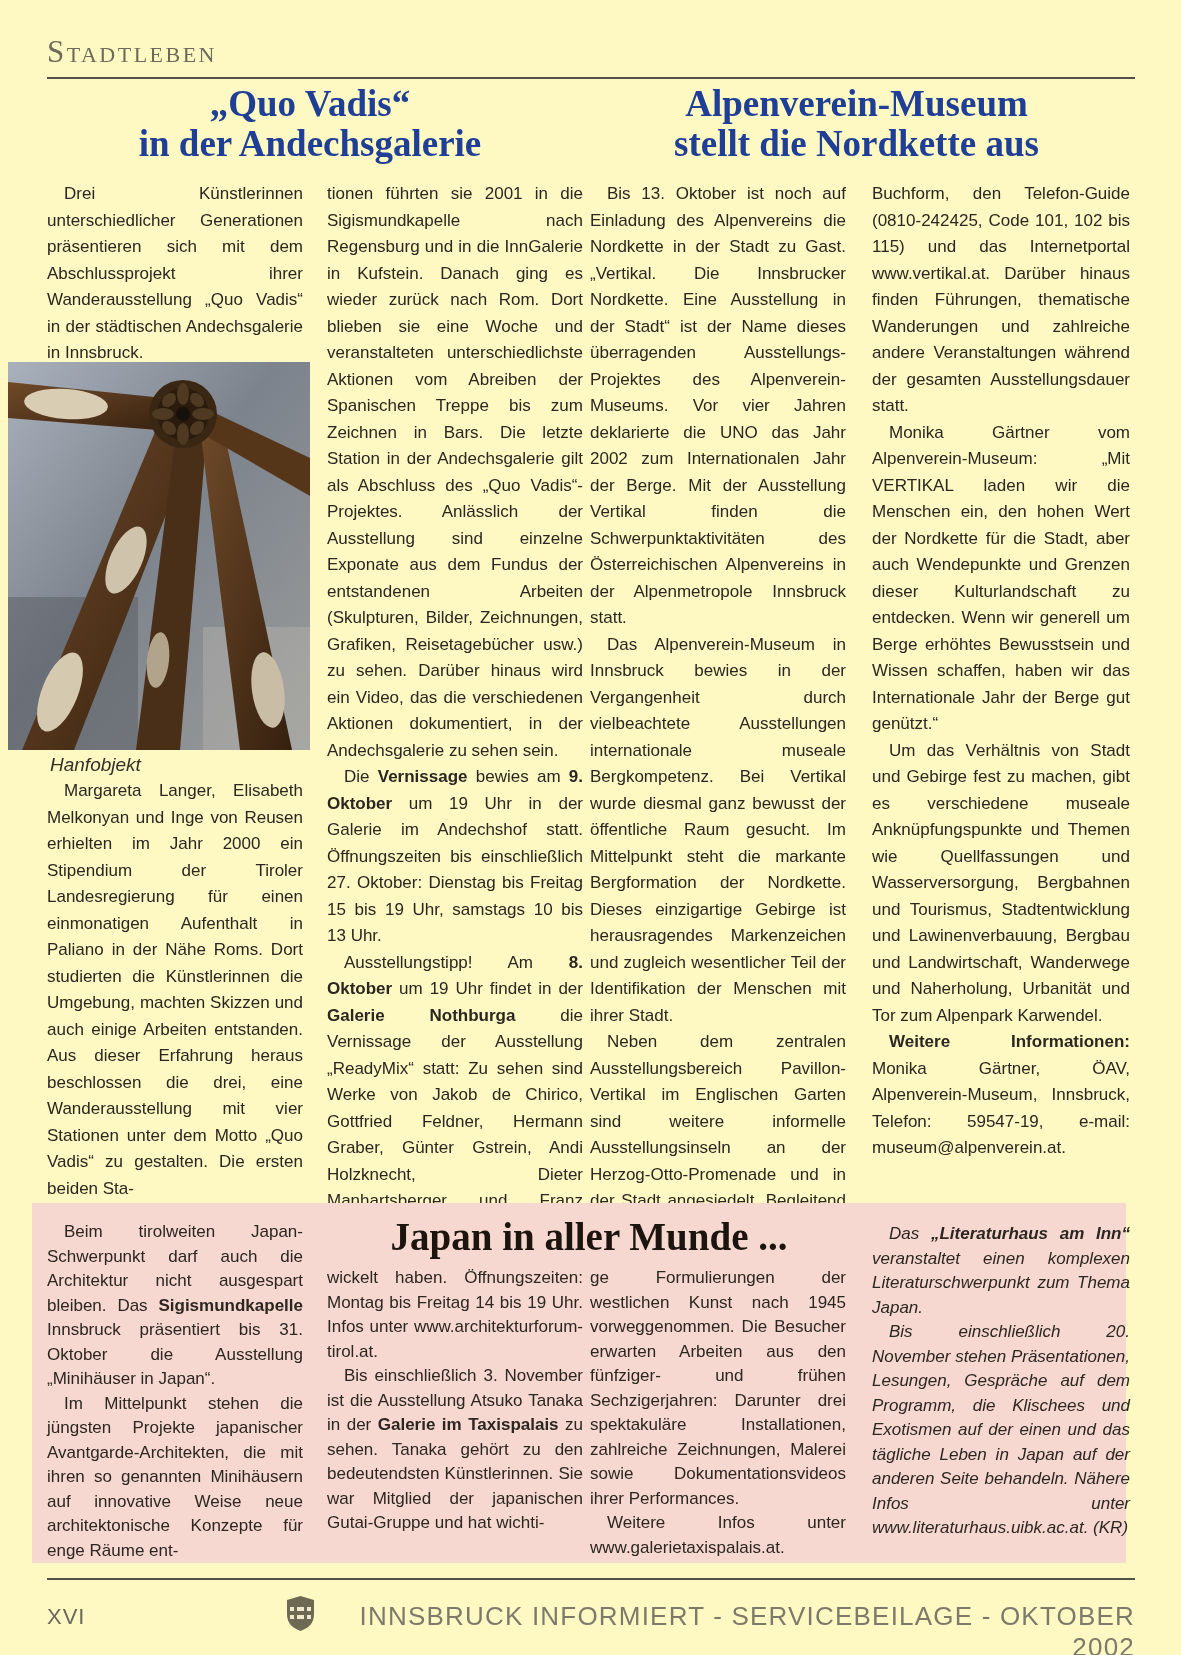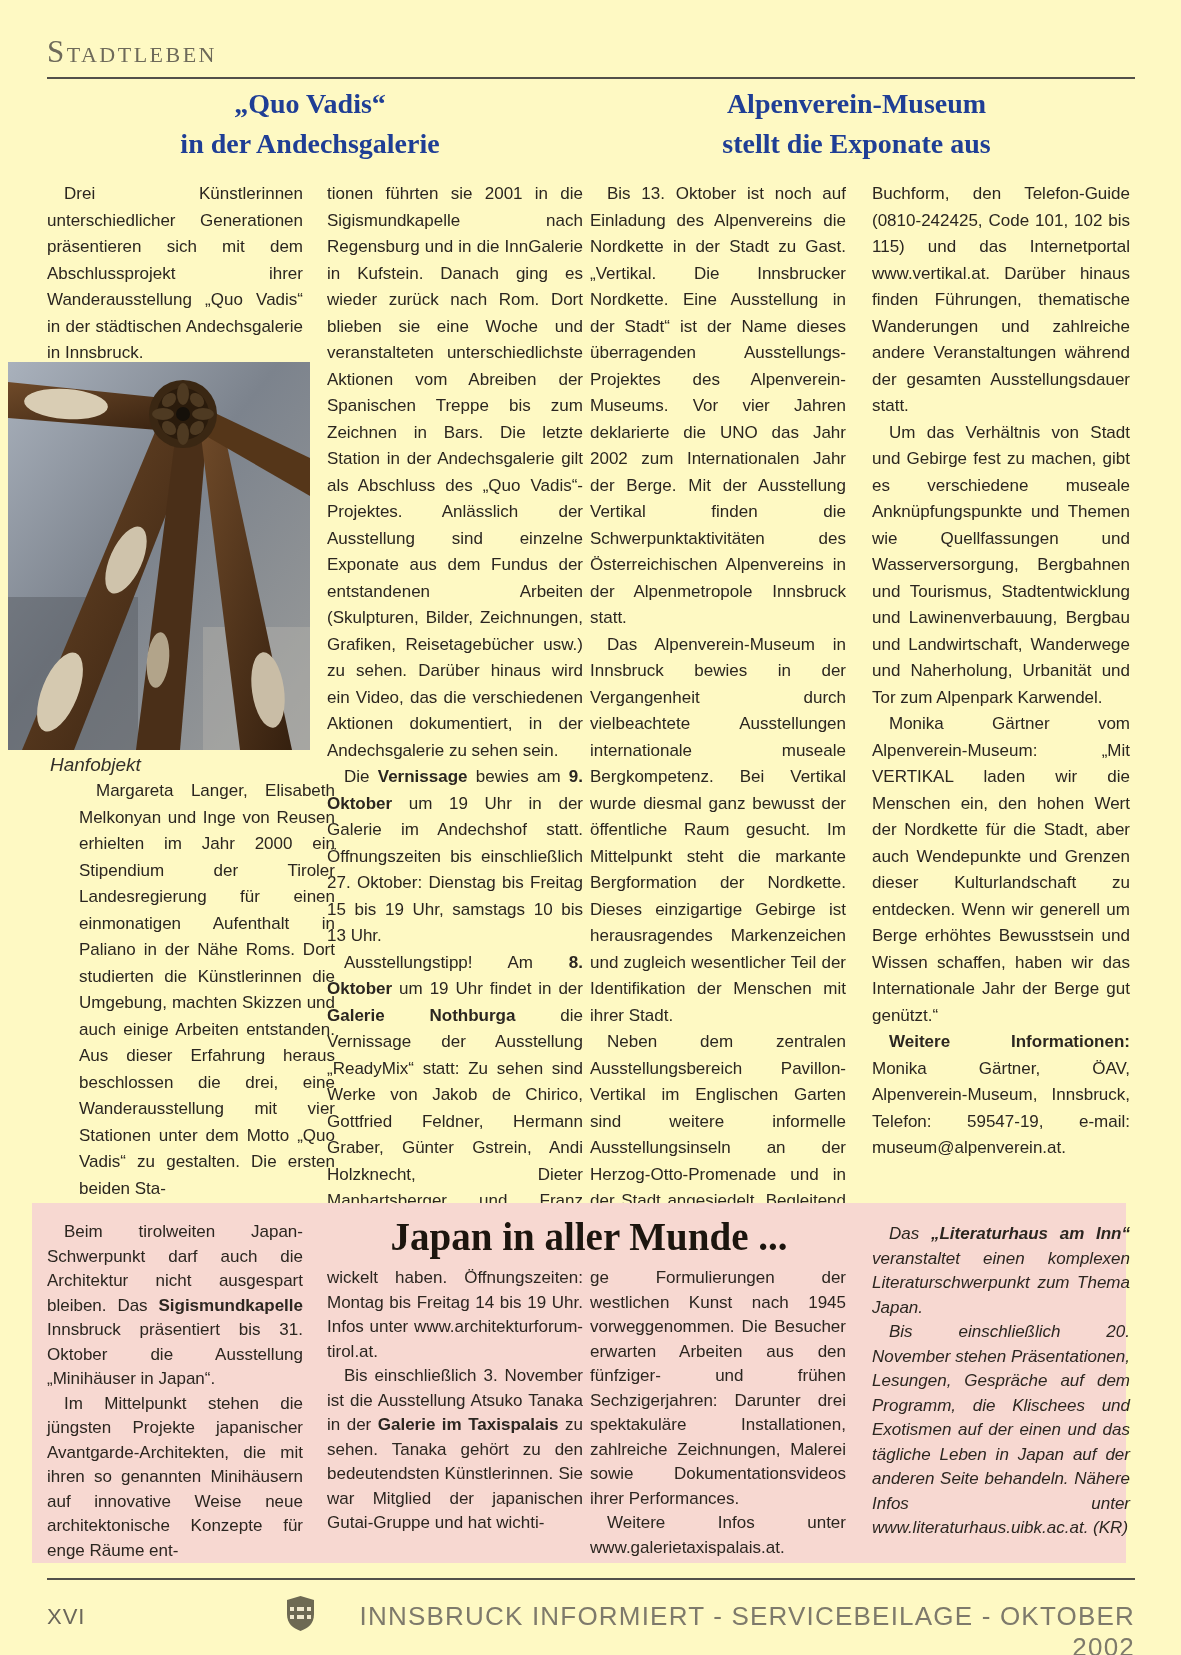--- a/index.html
+++ b/index.html
@@ -14,28 +14,28 @@
     font-family:"Liberation Serif",serif;font-variant:small-caps;
     font-size:31px;letter-spacing:2.5px;color:#6e6a5a;
   }
   .rule{position:absolute;background:#53504a;height:2px;}
   .header-rule{left:47px;top:77px;width:1088px;}
   .footer-rule{left:47px;top:1578px;width:1088px;}
   
   .headline{
     position:absolute;margin:0;text-align:center;
     font-family:"Liberation Serif",serif;font-weight:700;
-    font-size:28px;line-height:40px;color:#1f3e95;
+    font-size:37px;line-height:40px;color:#1f3e95;
   }
   .hl-qv{left:37px;top:84px;width:546px;}
   .hl-av{left:578px;top:84px;width:557px;}
   
   .col{position:absolute;width:256px;font-size:17px;line-height:26.5px;}
   .c1a{left:47px;top:181px;}
-  .c1b{left:47px;top:778px;margin-left:32px;}
+  .c1b{left:47px;top:778px;}
   .c2 {left:327px;top:181px;}
   .c3 {left:590px;top:181px;}
   .c4 {left:872px;top:181px;width:258px;}
   .para{margin:0;text-align:justify;}
   .para.ind{text-indent:17px;}
   .para b{font-weight:700;}
   
   .photo{position:absolute;left:8px;top:362px;width:302px;height:388px;margin:0;}
   .photo svg{display:block;}
   .caption{
@@ -64,21 +64,21 @@
 </head>
 <body>
 
 <div class="page">
 
   <div class="kicker">Stadtleben</div>
   <div class="rule header-rule"></div>
 
   <h1 class="headline hl-qv"><span>„Quo Vadis“</span><br><span>in der Andechsgalerie</span></h1>
 
-  <h1 class="headline hl-av"><span>Alpenverein-Museum</span><br><span>stellt die Exponate aus</span></h1>
+  <h1 class="headline hl-av"><span>Alpenverein-Museum</span><br><span>stellt die Nordkette aus</span></h1>
 
   <div class="col c1a">
     <p class="para ind"><span>Drei Künstlerinnen unterschiedlicher Generationen präsentieren sich mit dem Abschlussprojekt ihrer Wanderausstellung „Quo Vadis“ in der städtischen Andechsgalerie in Innsbruck.</span></p>
   </div>
 
   <figure class="photo">
     <svg viewBox="0 0 302 388" width="302" height="388">
       <defs>
         <linearGradient id="pbg" x1="0" y1="0" x2="1" y2="1">
           <stop offset="0" stop-color="#a9b1bc"></stop>
@@ -137,22 +137,22 @@
   </div>
 
   <div class="col c3">
     <p class="para ind"><span>Bis 13. Oktober ist noch auf Einladung des Alpenvereins die Nordkette in der Stadt zu Gast. „Vertikal. Die Innsbrucker Nordkette. Eine Ausstellung in der Stadt“ ist der Name dieses überragenden Ausstellungs-Projektes des Alpenverein-Museums. Vor vier Jahren deklarierte die UNO das Jahr 2002 zum Internationalen Jahr der Berge. Mit der Ausstellung Vertikal finden die Schwerpunktaktivitäten des Österreichischen Alpenvereins in der Alpenmetropole Innsbruck statt.</span></p>
     <p class="para ind"><span>Das Alpenverein-Museum in Innsbruck bewies in der Vergangenheit durch vielbeachtete Ausstellungen internationale museale Bergkompetenz. Bei Vertikal wurde diesmal ganz bewusst der öffentliche Raum gesucht. Im Mittelpunkt steht die markante Bergformation der Nordkette. Dieses einzigartige Gebirge ist herausragendes Markenzeichen und zugleich wesentlicher Teil der Identifikation der Menschen mit ihrer Stadt.</span></p>
     <p class="para ind"><span>Neben dem zentralen Ausstellungsbereich Pavillon-Vertikal im Englischen Garten sind weitere informelle Ausstellungsinseln an der Herzog-Otto-Promenade und in der Stadt angesiedelt. Begleitend gibt es einen Führer in</span></p>
   </div>
 
   <div class="col c4">
     <p class="para"><span>Buchform, den Telefon-Guide (0810-242425, Code 101, 102 bis 115) und das Internetportal www.vertikal.at. Darüber hinaus finden Führungen, thematische Wanderungen und zahlreiche andere Veranstaltungen während der gesamten Ausstellungsdauer statt.</span></p>
+    <p class="para ind"><span>Monika Gärtner vom Alpenverein-Museum: „Mit VERTIKAL laden wir die Menschen ein, den hohen Wert der Nordkette für die Stadt, aber auch Wendepunkte und Grenzen dieser Kulturlandschaft zu entdecken. Wenn wir generell um Berge erhöhtes Bewusstsein und Wissen schaffen, haben wir das Internationale Jahr der Berge gut genützt.“</span></p>
     <p class="para ind"><span>Um das Verhältnis von Stadt und Gebirge fest zu machen, gibt es verschiedene museale Anknüpfungspunkte und Themen wie Quellfassungen und Wasserversorgung, Bergbahnen und Tourismus, Stadtentwicklung und Lawinenverbauung, Bergbau und Landwirtschaft, Wanderwege und Naherholung, Urbanität und Tor zum Alpenpark Karwendel.</span></p>
-    <p class="para ind"><span>Monika Gärtner vom Alpenverein-Museum: „Mit VERTIKAL laden wir die Menschen ein, den hohen Wert der Nordkette für die Stadt, aber auch Wendepunkte und Grenzen dieser Kulturlandschaft zu entdecken. Wenn wir generell um Berge erhöhtes Bewusstsein und Wissen schaffen, haben wir das Internationale Jahr der Berge gut genützt.“</span></p>
     <p class="para ind"><b>Weitere Informationen:</b><span> Monika Gärtner, ÖAV, Alpenverein-Museum, Innsbruck, Telefon: 59547-19, e-mail: museum@alpenverein.at.</span></p>
   </div>
 
   <div class="pink-box"></div>
   <h2 class="jp-title">Japan in aller Munde ...</h2>
 
   <div class="jp-col jp1">
     <p class="para ind"><span>Beim tirolweiten Japan-Schwerpunkt darf auch die Architektur nicht ausgespart bleiben. Das </span><b>Sigismundkapelle</b><span> Innsbruck präsentiert bis 31. Oktober die Ausstellung „Minihäuser in Japan“.</span></p>
     <p class="para ind"><span>Im Mittelpunkt stehen die jüngsten Projekte japanischer Avantgarde-Architekten, die mit ihren so genannten Minihäusern auf innovative Weise neue architektonische Konzepte für enge Räume ent-</span></p>
   </div>

